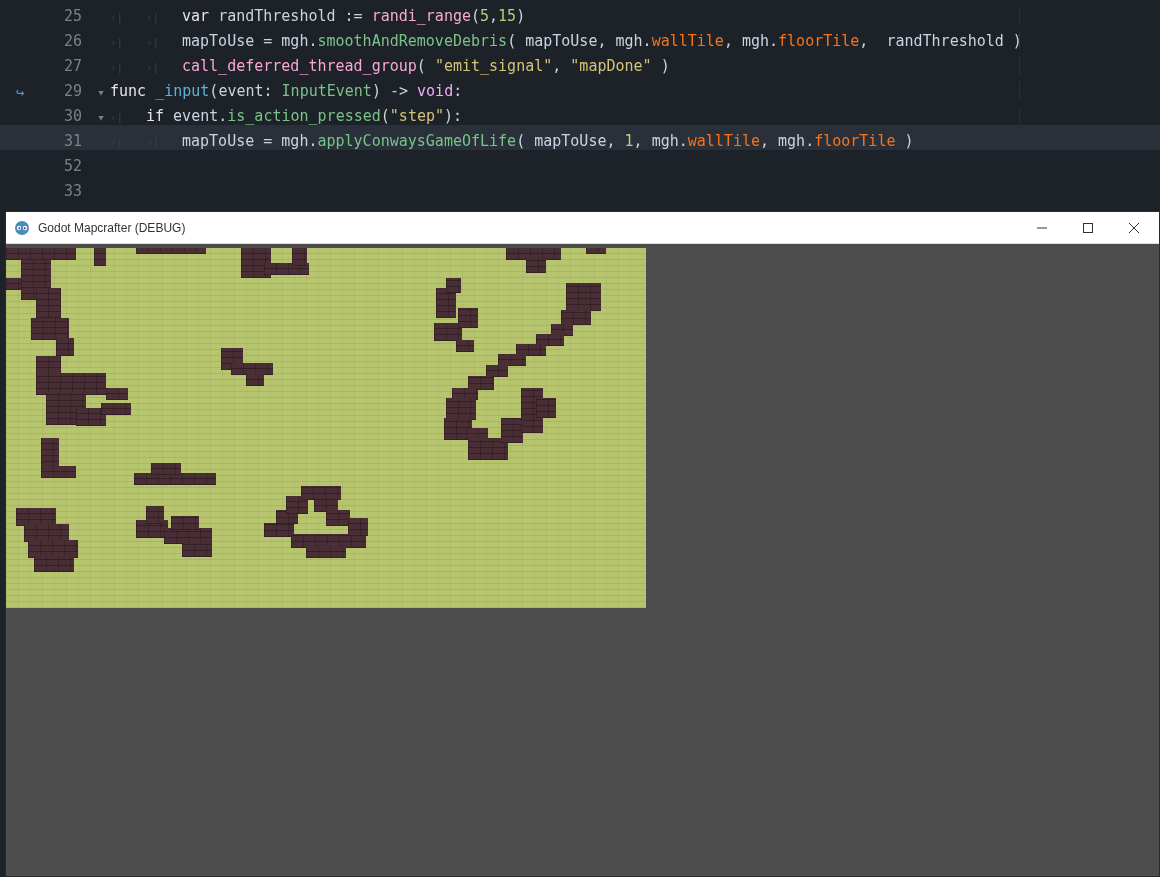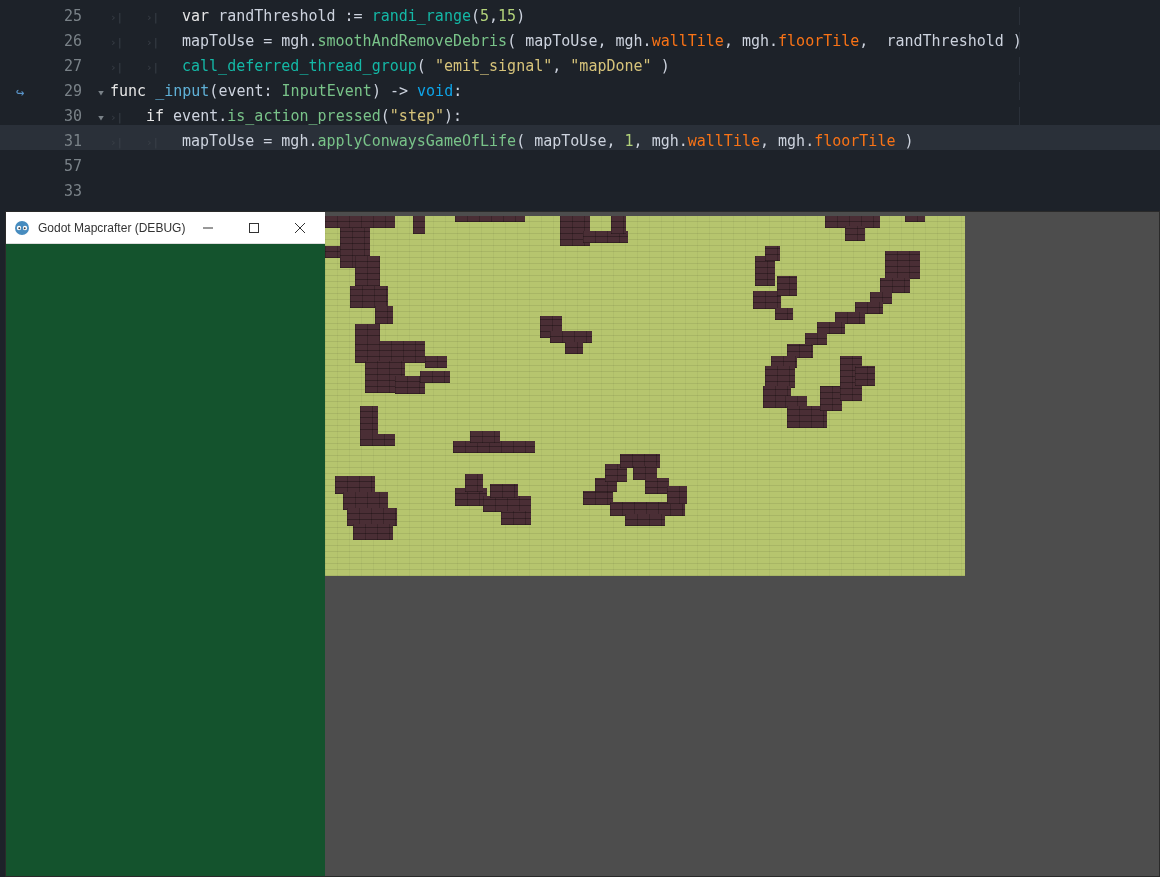--- a/index.html
+++ b/index.html
@@ -59,40 +59,40 @@
     content: '';
     position: absolute;
     right: 0;
     top: 0;
     bottom: 0;
     width: 140px;
     border-left: 1px solid #2a3039;
   }
   .tok-keyword { color: #e5e5e5; }
   .tok-var { color: #cdd3de; }
-  .tok-func { color: #14b8a6; }
+  .tok-func { color: #f9a8d4; }
   .tok-funcdef { color: #5fb0d6; }
   .tok-method { color: #79c389; }
   .tok-type { color: #79c389; }
   .tok-prop { color: #f97316; }
   .tok-string { color: #d6c37a; }
   .tok-num { color: #b2d27a; }
   .tok-punct { color: #cdd3de; }
-  .tok-void { color: #0ea5e9; }
+  .tok-void { color: #f0abfc; }
 
   .game-window {
     position: absolute;
     top: 211px;
     left: 5px;
     width: 1155px;
     height: 666px;
     background: #14532d;
     border: 1px solid #2a2a2a;
     display: flex;
-    flex-direction: row;
+    flex-direction: column;
   }
   .title-bar {
     height: 32px;
     background: #ffffff;
     display: flex;
     align-items: center;
     padding: 0 2px 0 8px;
     border-bottom: 1px solid #ddd;
   }
   .app-icon {
@@ -155,21 +155,21 @@
 </head>
 <body>
 
 <div class="editor-container" id="editor-lines">
     <div class="code-line"><span class="gutter-icon"></span><span class="line-number">25</span><span class="fold-arrow"></span><span class="code-content"><span class="indent-mark">›|</span><span class="indent-mark">›|</span><span class="tok-keyword">var</span><span> </span><span class="tok-var">randThreshold</span><span> </span><span class="tok-punct">:=</span><span> </span><span class="tok-func">randi_range</span><span class="tok-punct">(</span><span class="tok-num">5</span><span class="tok-punct">,</span><span class="tok-num">15</span><span class="tok-punct">)</span></span></div>
     <div class="code-line"><span class="gutter-icon"></span><span class="line-number">26</span><span class="fold-arrow"></span><span class="code-content"><span class="indent-mark">›|</span><span class="indent-mark">›|</span><span class="tok-var">mapToUse</span><span> </span><span class="tok-punct">=</span><span> </span><span class="tok-var">mgh</span><span class="tok-punct">.</span><span class="tok-method">smoothAndRemoveDebris</span><span class="tok-punct">( </span><span class="tok-var">mapToUse</span><span class="tok-punct">, </span><span class="tok-var">mgh</span><span class="tok-punct">.</span><span class="tok-prop">wallTile</span><span class="tok-punct">, </span><span class="tok-var">mgh</span><span class="tok-punct">.</span><span class="tok-prop">floorTile</span><span class="tok-punct">,  </span><span class="tok-var">randThreshold</span><span class="tok-punct"> )</span></span></div>
     <div class="code-line"><span class="gutter-icon"></span><span class="line-number">27</span><span class="fold-arrow"></span><span class="code-content"><span class="indent-mark">›|</span><span class="indent-mark">›|</span><span class="tok-func">call_deferred_thread_group</span><span class="tok-punct">( </span><span class="tok-string">"emit_signal"</span><span class="tok-punct">, </span><span class="tok-string">"mapDone"</span><span class="tok-punct"> )</span></span></div>
     <div class="code-line"><span class="gutter-icon">↪</span><span class="line-number">29</span><span class="fold-arrow">⯆</span><span class="code-content"><span class="tok-keyword">func</span><span> </span><span class="tok-funcdef">_input</span><span class="tok-punct">(</span><span class="tok-var">event</span><span class="tok-punct">: </span><span class="tok-type">InputEvent</span><span class="tok-punct">) -&gt; </span><span class="tok-void">void</span><span class="tok-punct">:</span></span></div>
     <div class="code-line"><span class="gutter-icon"></span><span class="line-number">30</span><span class="fold-arrow">⯆</span><span class="code-content"><span class="indent-mark">›|</span><span class="tok-keyword">if</span><span> </span><span class="tok-var">event</span><span class="tok-punct">.</span><span class="tok-method">is_action_pressed</span><span class="tok-punct">(</span><span class="tok-string">"step"</span><span class="tok-punct">):</span></span></div>
     <div class="code-line highlighted"><span class="gutter-icon"></span><span class="line-number">31</span><span class="fold-arrow"></span><span class="code-content"><span class="indent-mark">›|</span><span class="indent-mark">›|</span><span class="tok-var">mapToUse</span><span> </span><span class="tok-punct">=</span><span> </span><span class="tok-var">mgh</span><span class="tok-punct">.</span><span class="tok-method">applyConwaysGameOfLife</span><span class="tok-punct">( </span><span class="tok-var">mapToUse</span><span class="tok-punct">, </span><span class="tok-num">1</span><span class="tok-punct">, </span><span class="tok-var">mgh</span><span class="tok-punct">.</span><span class="tok-prop">wallTile</span><span class="tok-punct">, </span><span class="tok-var">mgh</span><span class="tok-punct">.</span><span class="tok-prop">floorTile</span><span class="tok-punct"> )</span></span></div>
-    <div class="code-line"><span class="gutter-icon"></span><span class="line-number">57</span><span class="fold-arrow"></span></div>
+    <div class="code-line"><span class="gutter-icon"></span><span class="line-number">52</span><span class="fold-arrow"></span></div>
     <div class="code-line"><span class="gutter-icon"></span><span class="line-number">33</span><span class="fold-arrow"></span><span class="code-content"></span></div>
   </div>
 
 <div class="game-window">
   <div class="title-bar">
     <span class="app-icon">
       <svg viewBox="0 0 16 16">
           <circle cx="8" cy="8" r="7" fill="#478cbf"></circle>
           <circle cx="5" cy="8" r="2.2" fill="#fff"></circle>
           <circle cx="11" cy="8" r="2.2" fill="#fff"></circle>

